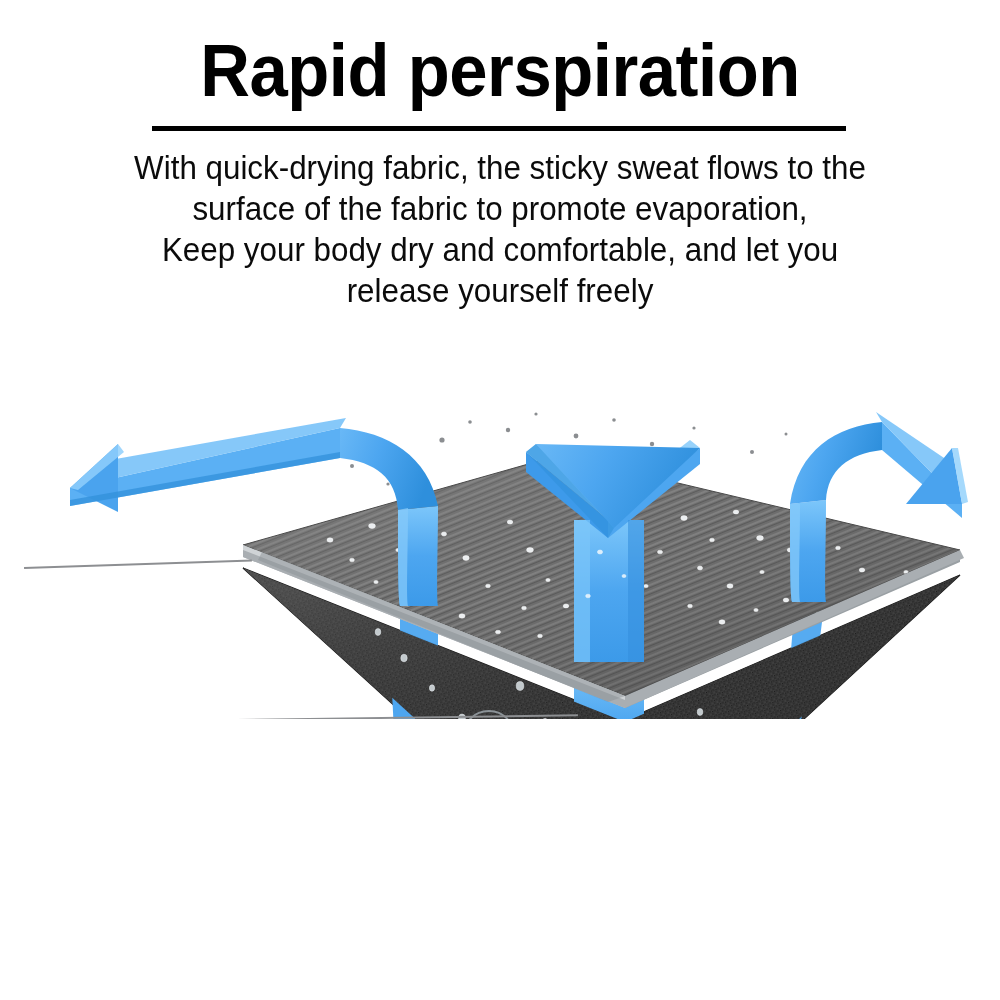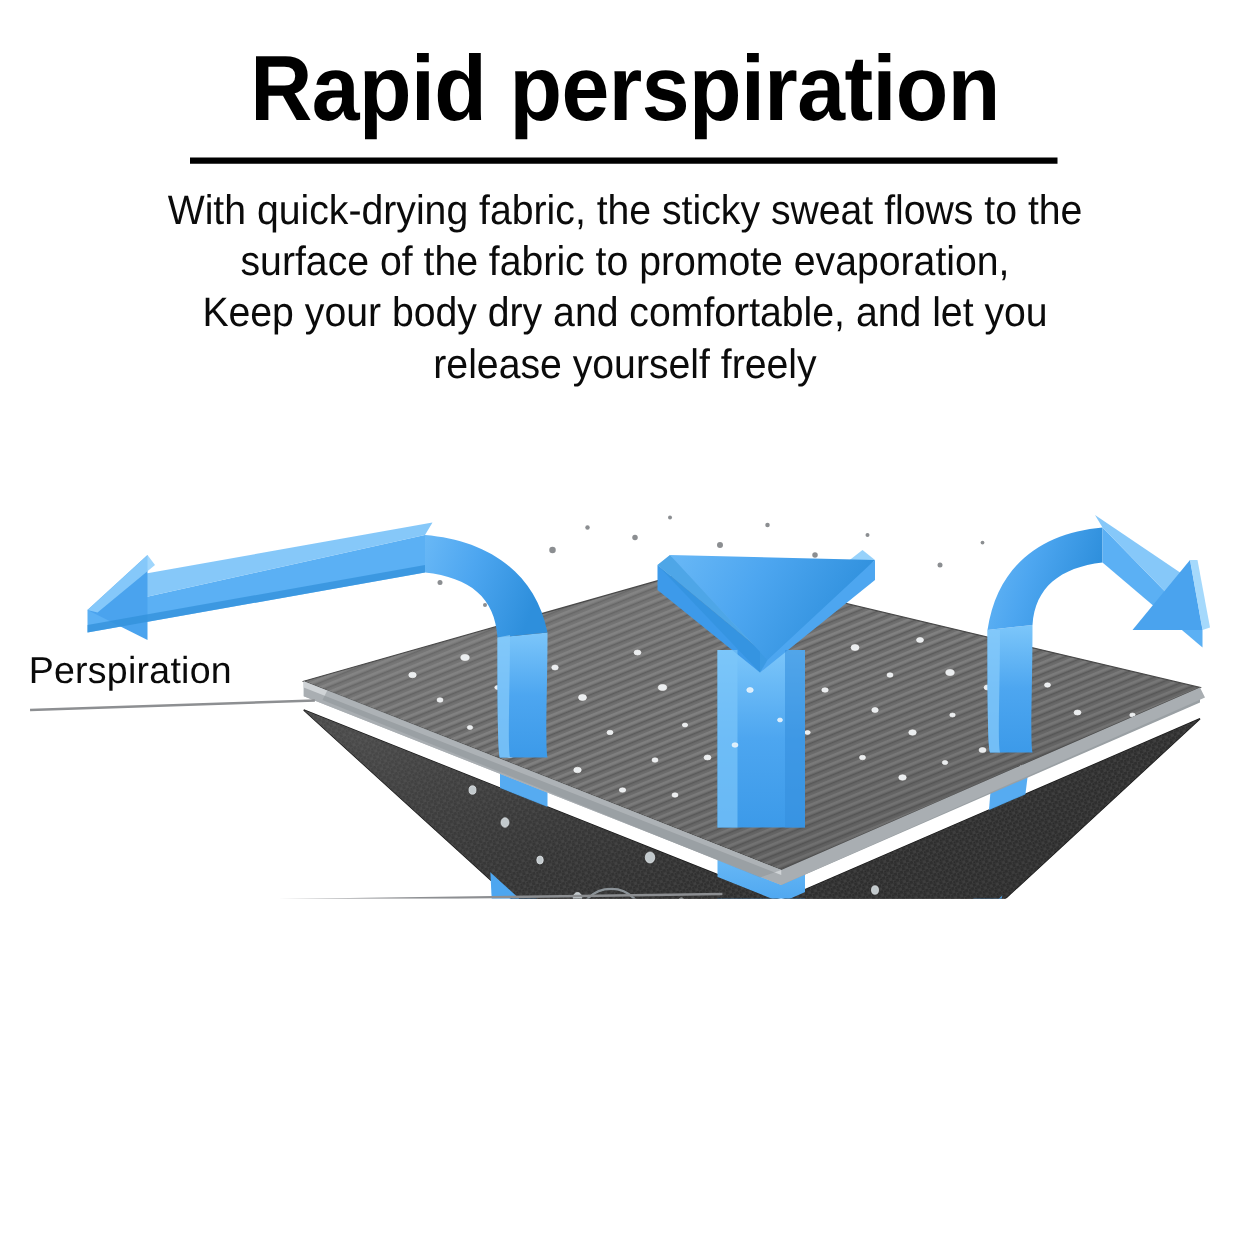--- a/index.html
+++ b/index.html
@@ -398,18 +398,17 @@
         <ellipse cx="480" cy="324" rx="6" ry="4"></ellipse>
         <ellipse cx="668" cy="353" rx="6" ry="4"></ellipse>
         <ellipse cx="554" cy="444" rx="6" ry="4"></ellipse>
         <ellipse cx="678" cy="503" rx="4" ry="3"></ellipse>
         <ellipse cx="593" cy="497" rx="5" ry="3"></ellipse>
         <ellipse cx="572" cy="566" rx="5" ry="3"></ellipse>
       </g>
     </svg>
   </div>
 
-  <div class="callout-label" id="label-perspiration">Perspiration</div>
   <div class="leader-line" id="leader-perspiration"></div>
 
   <div class="leader-line" id="leader-endothermic"></div>
 
 </div>
 
 </body></html>

